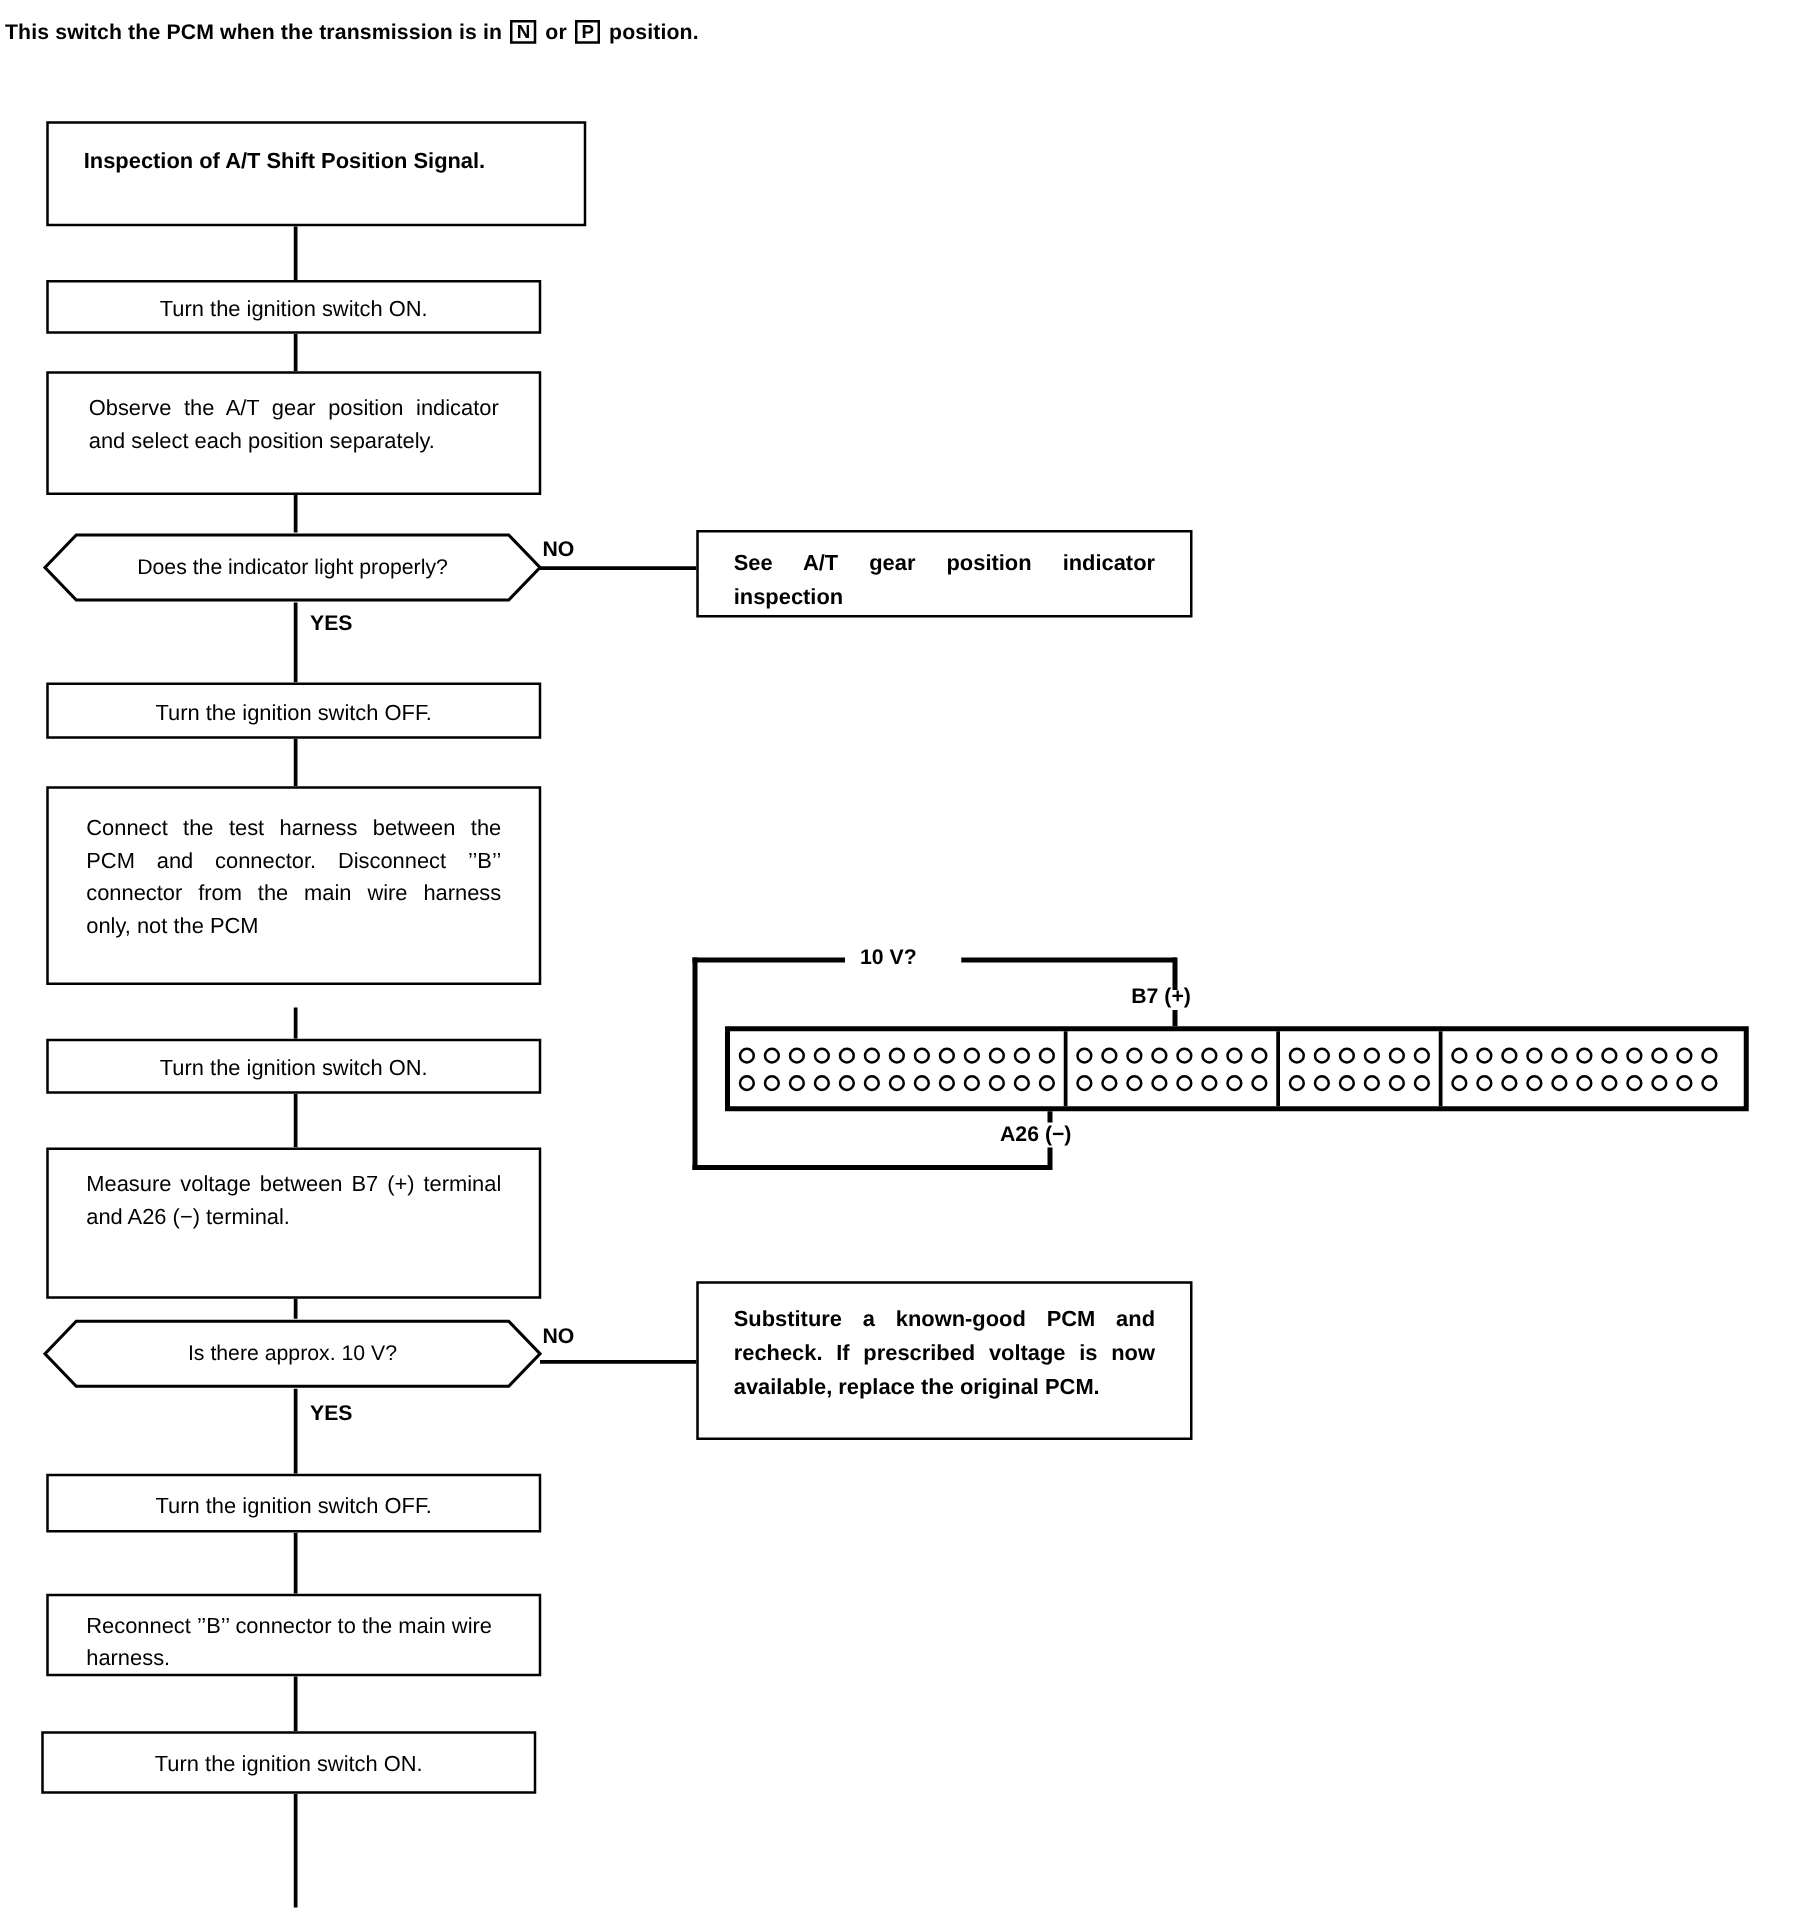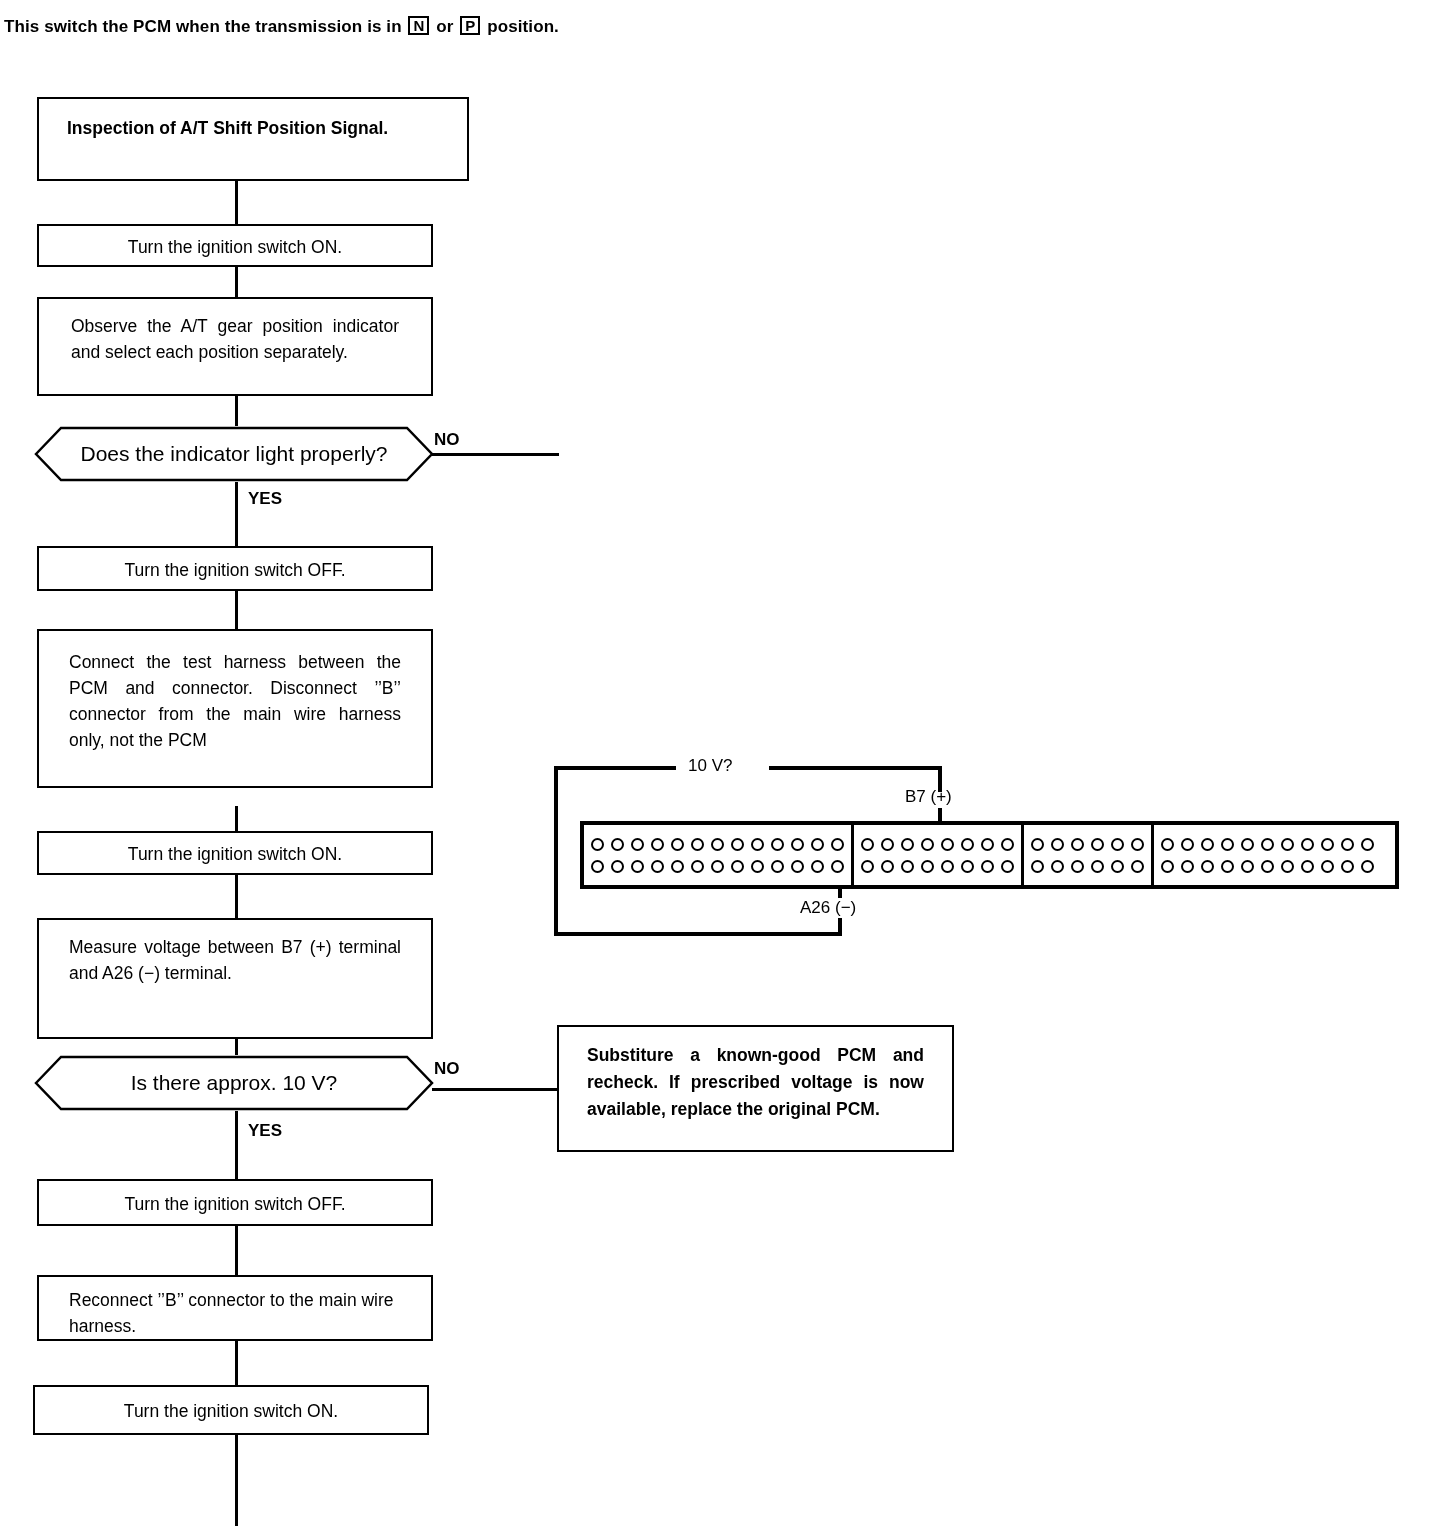--- a/index.html
+++ b/index.html
@@ -33,21 +33,21 @@
   }
   .b-bold .txt{font-weight:700;}
   .just .txt{text-align:justify;text-align-last:left;}
   .ctr .txt{text-align:center;padding:0 10px;}
 
   
   .dia{position:absolute;}
   .dia svg{display:block;overflow:visible;}
   .dia .dtxt{
     position:absolute;left:0;right:0;top:50%;transform:translateY(-50%);
-    text-align:center;font-size:21px;
+    text-align:center;font-size:17px;
   }
 
   
   .vline{position:absolute;width:2.5px;background:#000;}
   .hline{position:absolute;height:2.5px;background:#000;}
   .lbl{position:absolute;font-size:17px;font-weight:700;}
 
   
   .conn-outer{
     position:absolute;border:4px solid #000;background:#fff;box-sizing:border-box;
@@ -58,21 +58,21 @@
     display:flex;flex-direction:column;justify-content:center;
     padding:4px 7px;gap:9px;
   }
   .conn-seg:last-child{border-right:none;}
   .pin-row{display:flex;gap:7px;align-items:center;}
   .pin{
     width:13px;height:13px;border:2.5px solid #000;border-radius:50%;
     box-sizing:border-box;background:#fff;
   }
   .brk{position:absolute;background:#000;}
-  .cap{position:absolute;font-size:17px;font-weight:400;white-space:nowrap;}
+  .cap{position:absolute;font-size:17px;font-weight:700;white-space:nowrap;}
 </style>
 </head>
 <body>
 
 <div class="canvas">
 
   <div class="intro">
     <span>This switch the PCM when the transmission is in</span>
     <span class="gearbox">N</span>
     <span>or</span>
@@ -109,20 +109,23 @@
     <svg width="398" height="56" viewBox="0 0 398 56">
       <polygon points="1,28 26,2 372,2 397,28 372,54 26,54" fill="#ffffff" stroke="#000000" stroke-width="2.5"></polygon>
     </svg>
     <div class="dtxt">Does the indicator light properly?</div>
   </div>
 
   <div class="hline" style="left:432px;top:453px;width:127px;"></div>
   <div class="lbl" style="left:434px;top:430px;">NO</div>
   <div class="lbl" style="left:248px;top:489px;">YES</div>
 
+  <div class="box b-bold just" style="left:557px;top:424px;width:397px;height:70px;">
+    <div class="txt" style="top:11px;padding:0 28px;line-height:27px;">See A/T gear position indicator inspection</div>
+  </div>
 
   <div class="box ctr" style="left:37px;top:546px;width:396px;height:45px;">
     <div class="txt" style="top:9px;">Turn the ignition switch OFF.</div>
   </div>
 
   <div class="box just" style="left:37px;top:629px;width:396px;height:159px;">
     <div class="txt" style="top:18px;padding:0 30px;">Connect the test harness between the PCM and connector. Disconnect ’’B’’ connector from the main wire harness only, not the PCM</div>
   </div>
 
   <div class="box ctr" style="left:37px;top:831px;width:396px;height:44px;">

